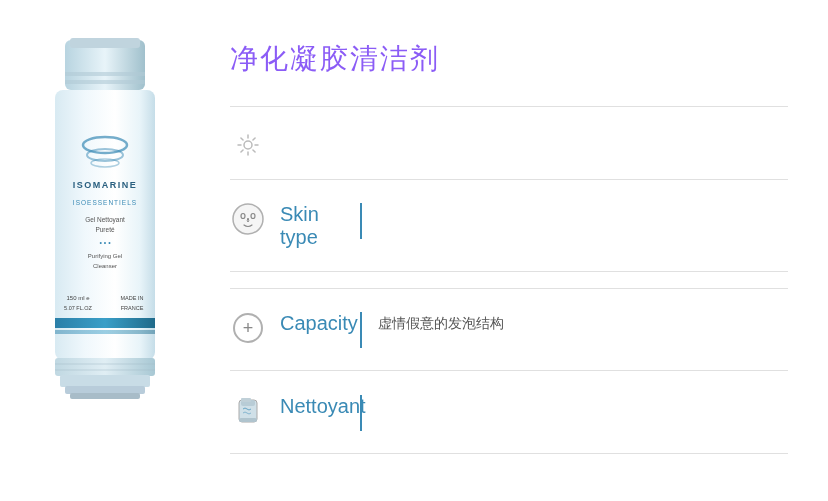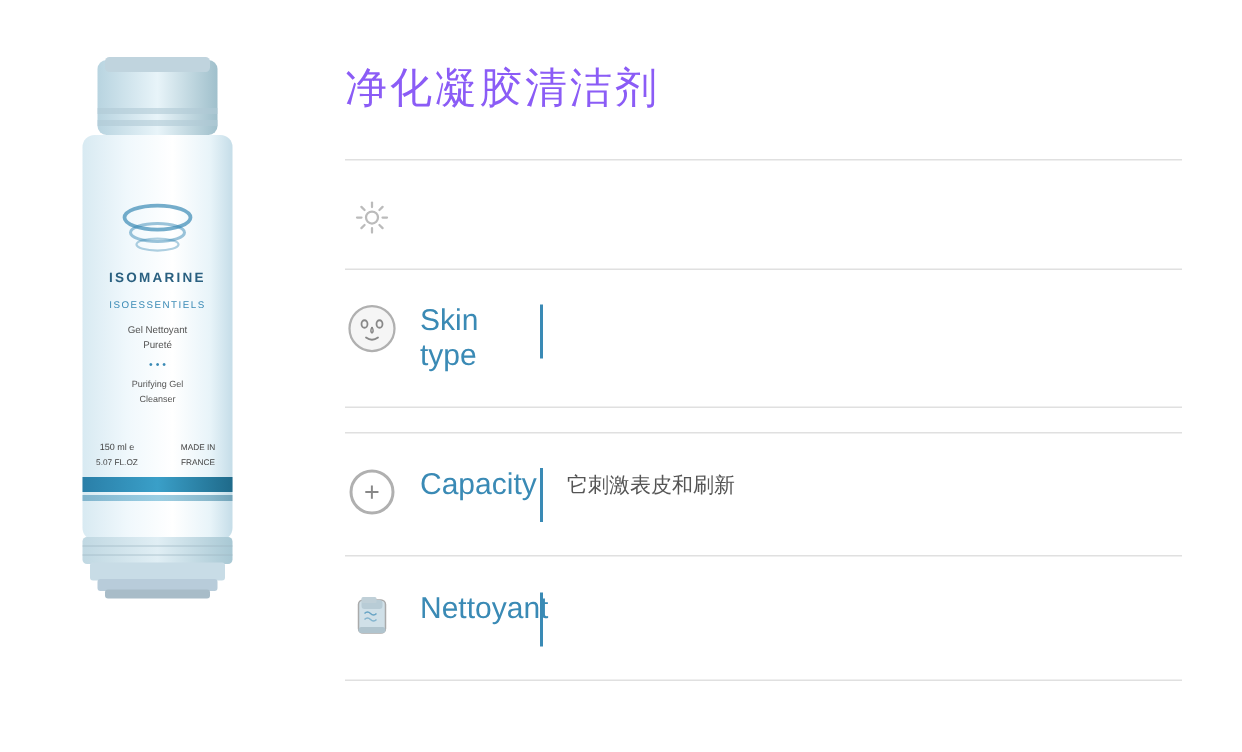--- a/index.html
+++ b/index.html
@@ -255,21 +255,21 @@
     <div class="divider-light"></div>
 
     <div class="divider-light"></div>
 
     <div class="info-row">
       <div class="row-icon">
         <div class="plus-circle">+</div>
       </div>
       <div class="row-label">Capacity</div>
       <div class="row-divider"></div>
-      <div class="row-text">它刺激表皮和刷新</div>
+      <div class="row-text">虚情假意的发泡结构</div>
     </div>
     <div class="divider-light"></div>
 
     <div class="info-row">
       <div class="row-icon">
         <svg width="30" height="30" viewBox="0 0 30 30" xmlns="http://www.w3.org/2000/svg">
 
           <rect x="6" y="4" width="18" height="22" rx="3" fill="#d0e0e8" stroke="#aaa" stroke-width="1"></rect>
           <rect x="8" y="4" width="14" height="6" rx="2" fill="#b8ccd6"></rect>
           <rect x="6" y="22" width="18" height="4" rx="2" fill="#b0c4ce"></rect>

